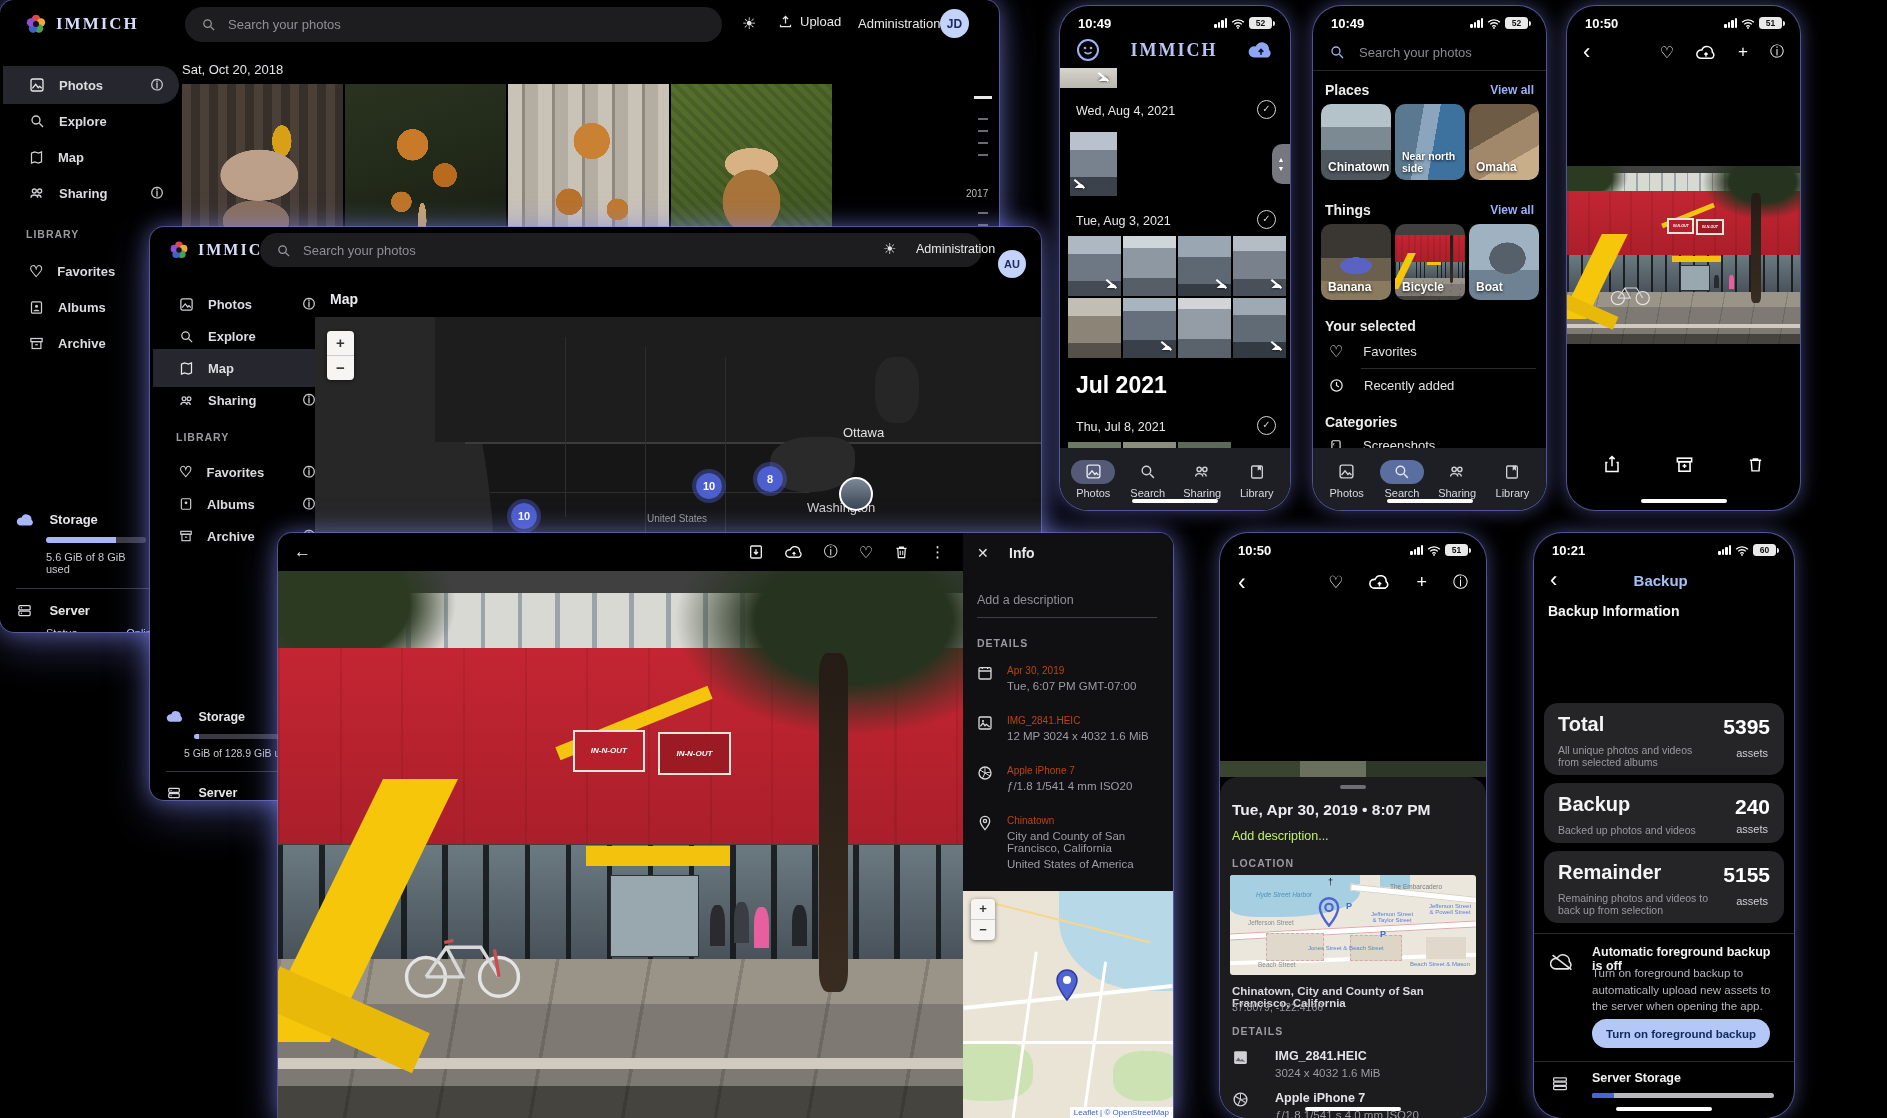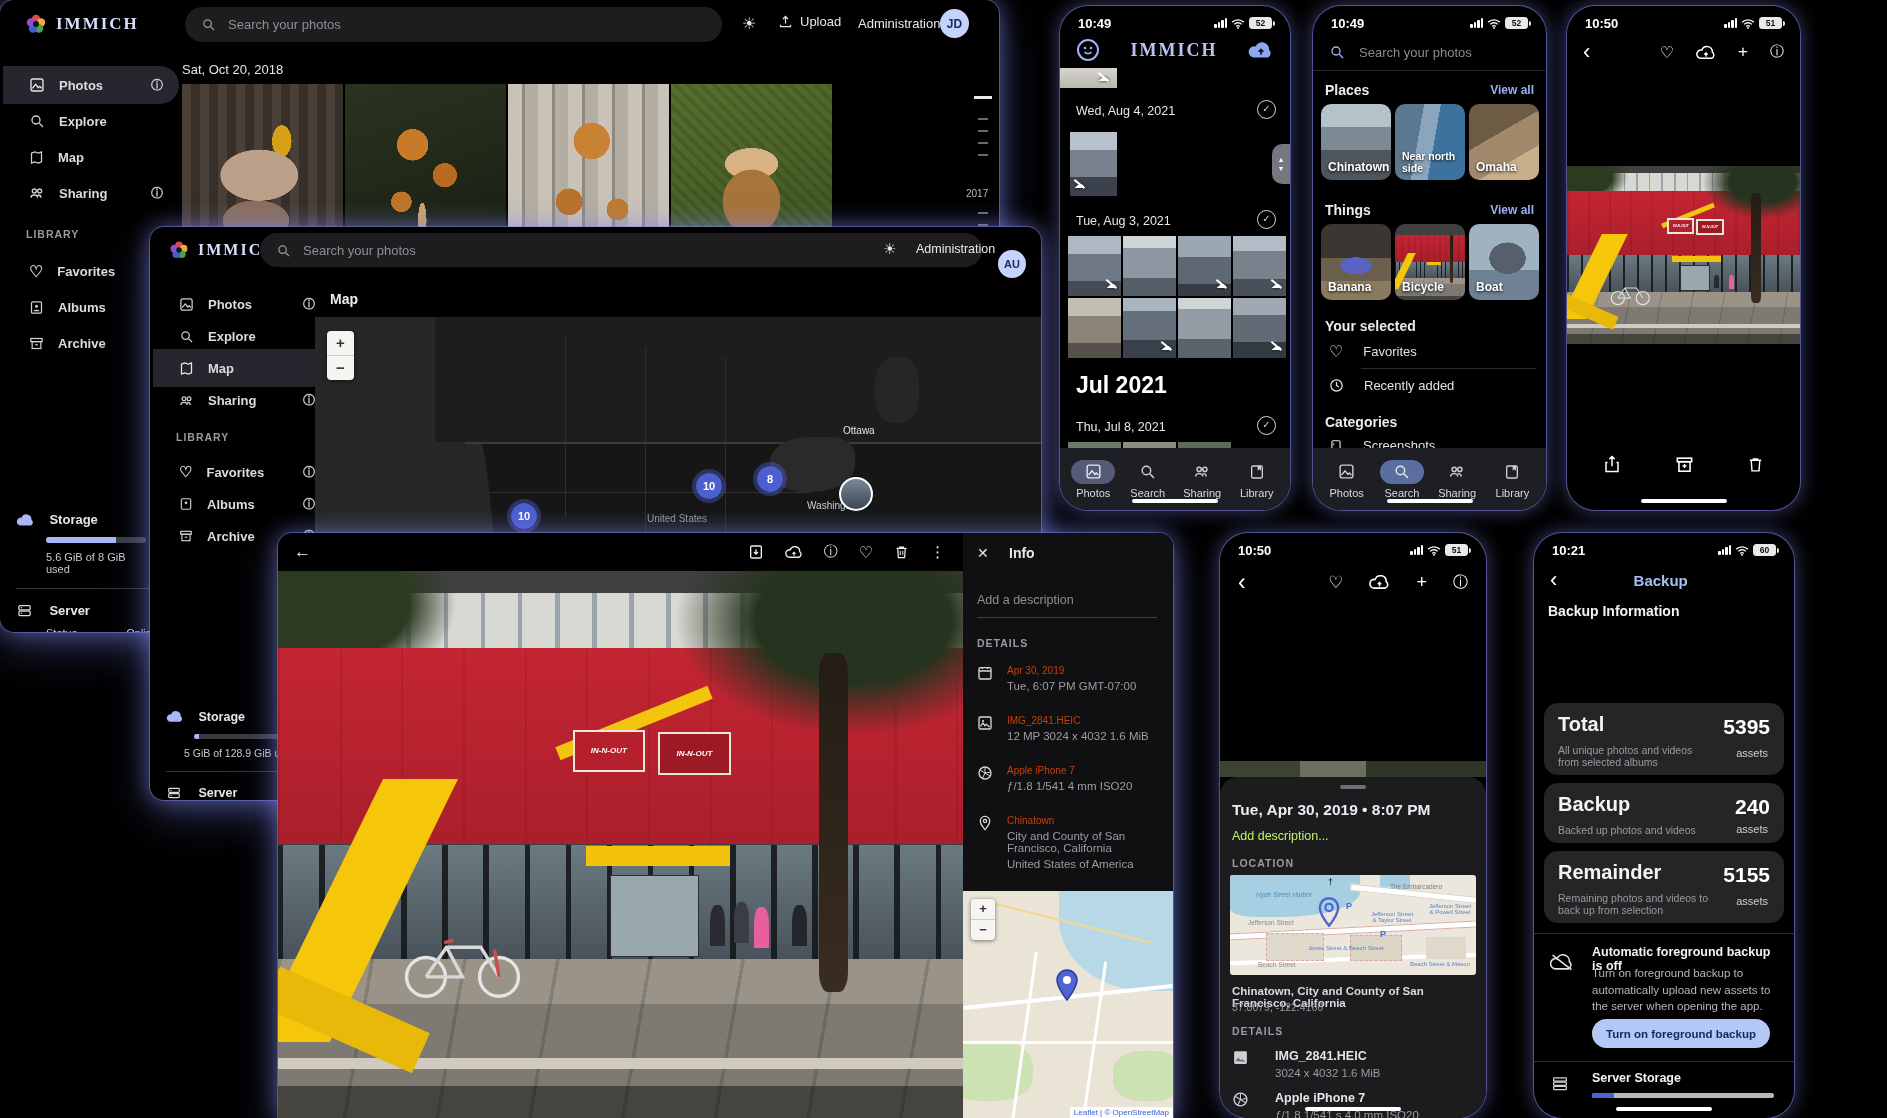--- a/index.html
+++ b/index.html
@@ -34,21 +34,21 @@
   .mnav{position:absolute;left:0;right:0;bottom:0;height:62px;background:#1d1f25;display:flex;justify-content:space-around;align-items:center;padding:0 6px}
   .mnav .it{display:flex;flex-direction:column;align-items:center;gap:3px;color:#d9dae0;font-size:11px;width:25%}
   .mnav .ip{width:44px;height:24px;border-radius:13px;display:flex;align-items:center;justify-content:center}
   .mnav .on{background:#555b77}
   .homebar{position:absolute;left:50%;transform:translateX(-50%);bottom:7px;width:86px;height:4px;border-radius:2px;background:#fff}
   .card{position:absolute;background:#252528;border-radius:14px;box-sizing:border-box}
   .bluebtn{background:#b4c8f8;color:#102a5c;border:0;border-radius:15px;font-weight:bold;font-family:"Liberation Sans",sans-serif}
   .thumb{position:absolute;border-radius:0;overflow:hidden}
   .plbl{position:absolute;left:7px;bottom:6px;color:#fff;font-size:12px;font-weight:bold;text-shadow:0 1px 3px rgba(0,0,0,.9)}
   .cluster{position:absolute;width:26px;height:26px;border-radius:50%;background:#4d5ecf;border:4px solid rgba(77,94,207,.4);background-clip:padding-box;color:#fff;font-size:11px;font-weight:bold;display:flex;align-items:center;justify-content:center}
-  .maplbl{position:absolute;color:#cfcfcf;font-size:10px}
+  .maplbl{position:absolute;color:#cfcfcf;font-size:13px}
   .ctl{position:absolute;width:27px;background:#f6f5f2;border-radius:4px;color:#333;text-align:center;font-weight:bold;box-shadow:0 1px 4px rgba(0,0,0,.5)}
   .ctl div{height:24px;line-height:24px;font-size:15px}
   .ctl div:first-child{border-bottom:1px solid #ccc}
   .irow{position:absolute;display:flex;gap:14px}
   .dtl-t{font-size:10px;color:#c2410c}
   .dtl-s{font-size:11.5px;color:#9c9ca2;margin-top:4px}
   
   .inout{position:absolute;overflow:hidden;background:#404040}
   .inout>div{position:absolute}
   .io-bldg{left:14%;top:4%;width:86%;height:10%;background:repeating-linear-gradient(90deg,#d9d9d4 0 5.5%,#9aa4aa 5.5% 6.3%)}

